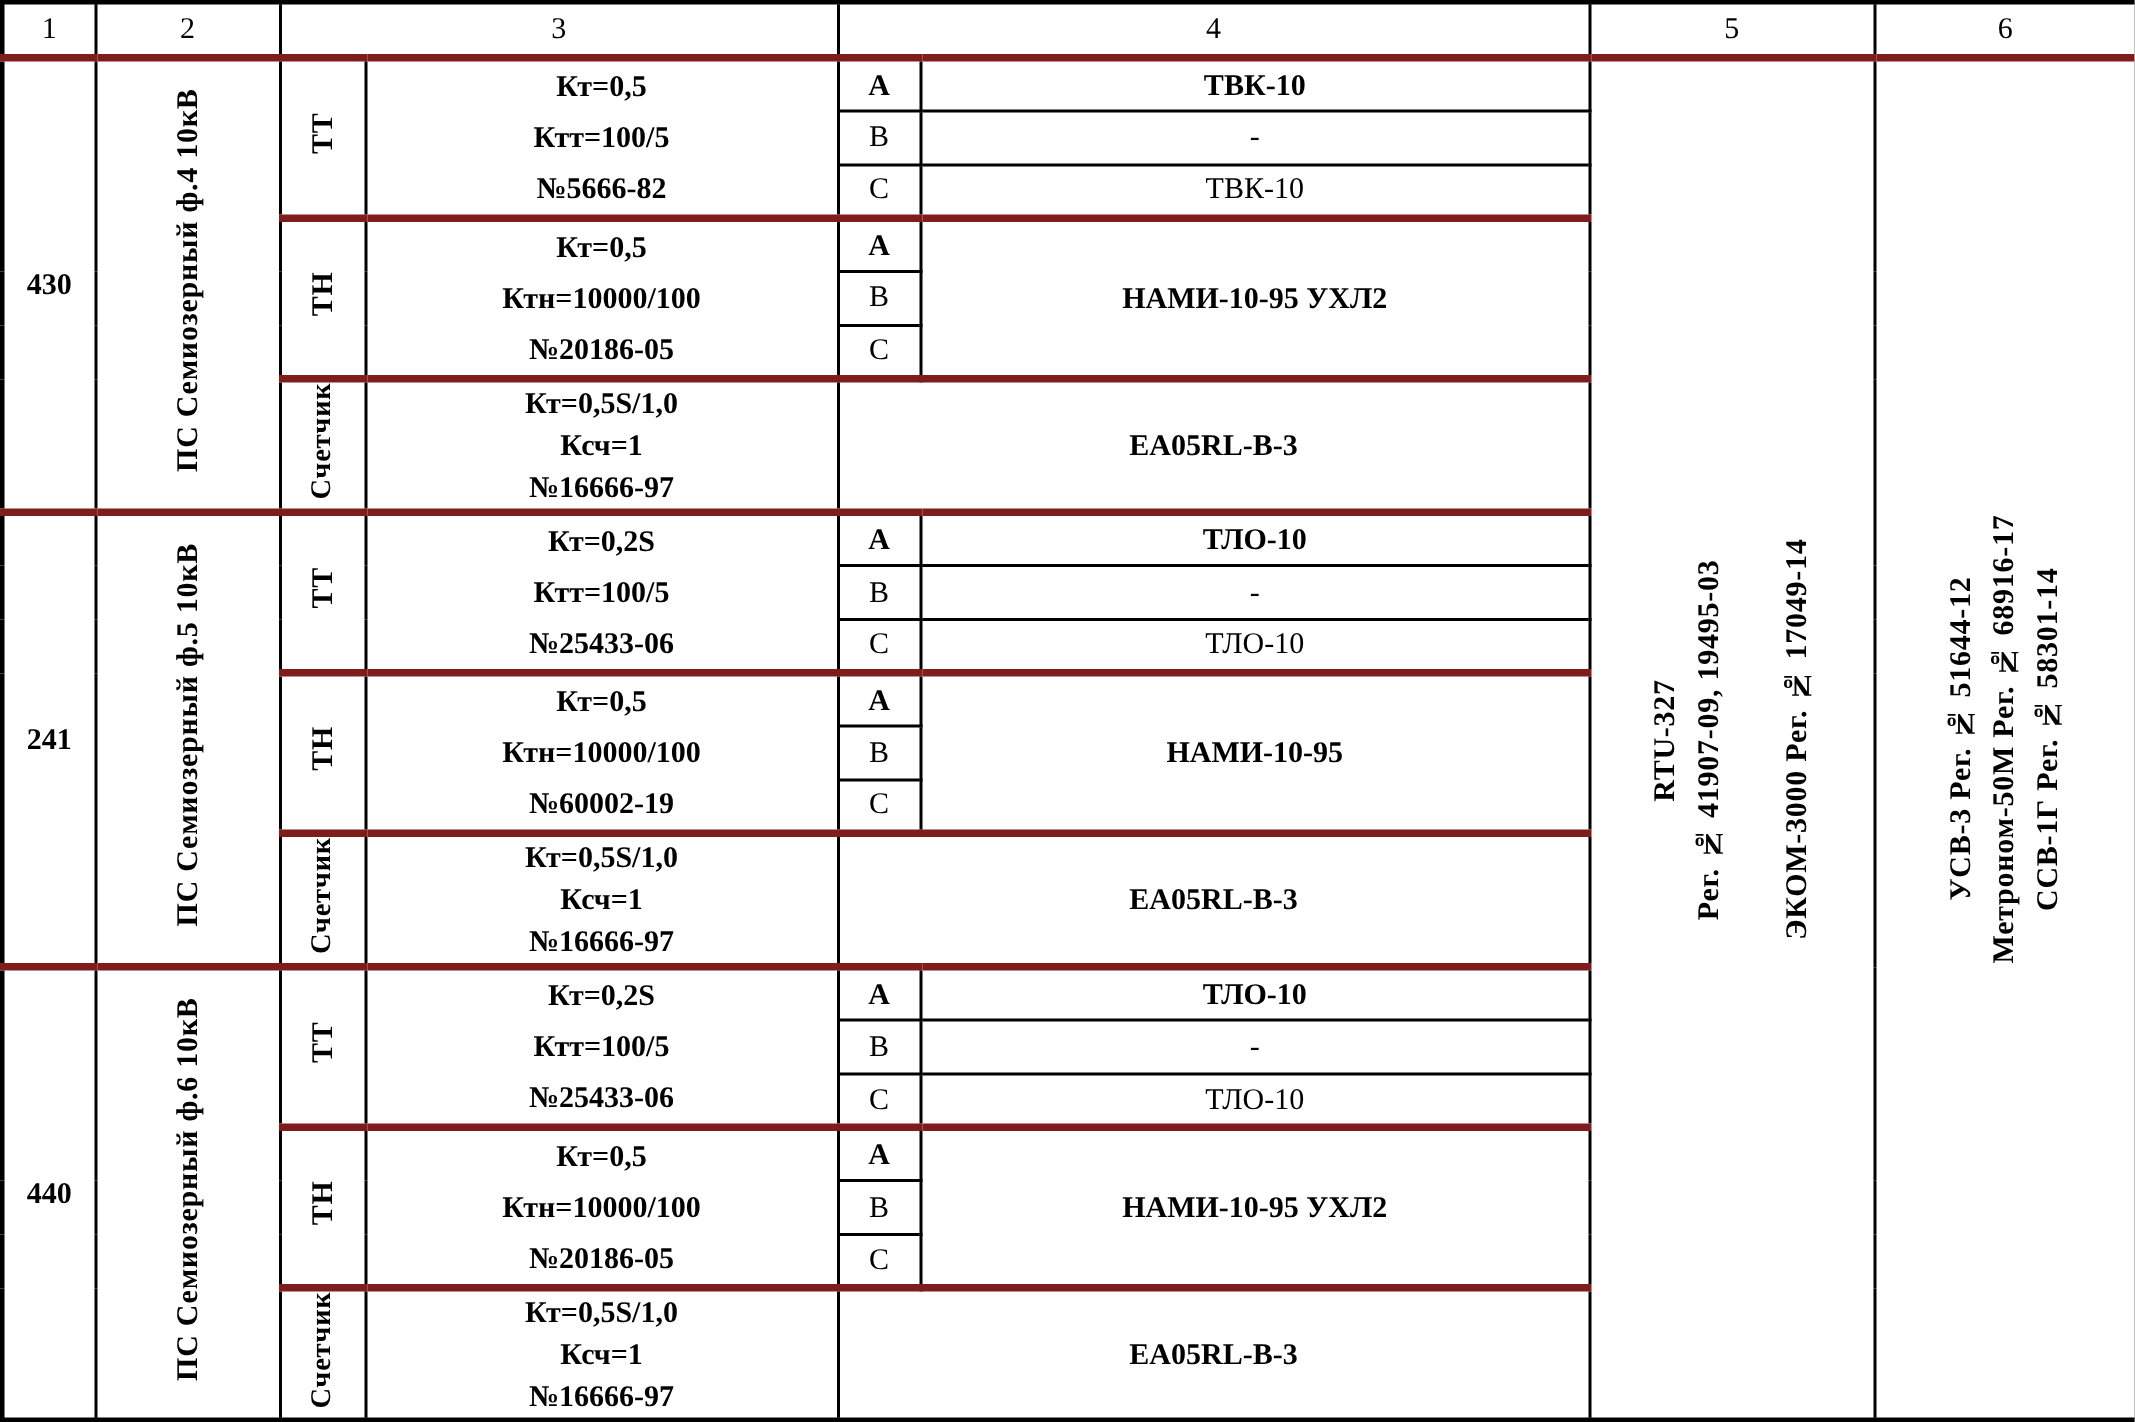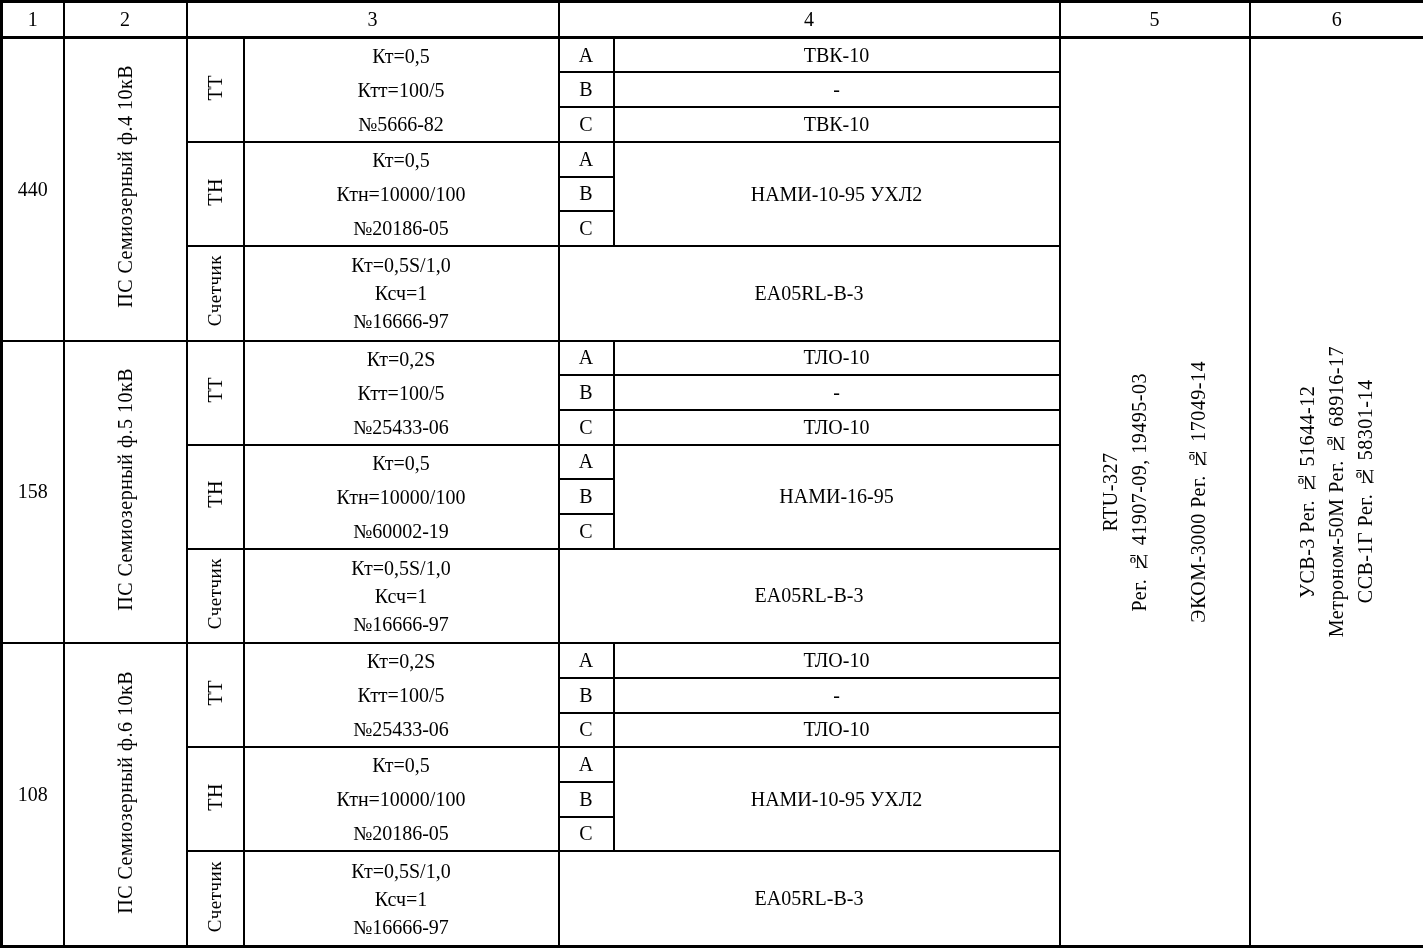--- a/index.html
+++ b/index.html
@@ -17,21 +17,21 @@
   td, th {
     border: 2px solid #000;
     padding: 0; margin: 0;
     text-align: center; vertical-align: middle;
     font-size: 20px; font-weight: normal;
     overflow: hidden;
     color: #000;
   }
   tr.header-row th { height: 33px; border-bottom: 3px solid #000; font-size: 20px; }
   tr.phase-row { height: 34px; }
-  tr.thick-top td { border-top: 1px solid #7f1d1d; }
+  tr.thick-top td { border-top: 5px solid #7f1d1d; font-weight: bold; }
   .par34 div { line-height: 34px; white-space: nowrap; }
   .par28 div { line-height: 28px; white-space: nowrap; }
   .c-val, .c-ph, .c-num { white-space: nowrap; }
   
   .vtext {
     display: inline-block;
     writing-mode: vertical-rl;
     transform: rotate(180deg);
     white-space: nowrap;
     letter-spacing: 0.5px;
@@ -69,21 +69,21 @@
         <tr class="header-row">
     <th>1</th>
     <th>2</th>
     <th colspan="2">3</th>
     <th colspan="2">4</th>
     <th>5</th>
     <th>6</th>
   </tr>
 
   <tr class="phase-row thick-top">
-    <td class="c-num" rowspan="7">440</td>
+    <td class="c-num" rowspan="7">430</td>
     <td rowspan="7"><span class="vtext">ПС Семиозерный ф.4 10кВ</span></td>
     <td rowspan="3"><span class="vtext">ТТ</span></td>
     <td rowspan="3" class="par34">
       <div>Кт=0,5</div>
       <div>Ктт=100/5</div>
       <div>№5666-82</div>
     </td>
     <td class="c-ph">А</td>
     <td class="c-val">ТВК-10</td>
     <td rowspan="21">
@@ -130,21 +130,21 @@
     <td><span class="vtext meter-label">Счетчик</span></td>
     <td class="par28">
       <div>Кт=0,5S/1,0</div>
       <div>Ксч=1</div>
       <div>№16666-97</div>
     </td>
     <td colspan="2" class="c-val">ЕА05RL-В-3</td>
   </tr>
 
   <tr class="phase-row thick-top">
-    <td class="c-num" rowspan="7">158</td>
+    <td class="c-num" rowspan="7">241</td>
     <td rowspan="7"><span class="vtext">ПС Семиозерный ф.5 10кВ</span></td>
     <td rowspan="3"><span class="vtext">ТТ</span></td>
     <td rowspan="3" class="par34">
       <div>Кт=0,2S</div>
       <div>Ктт=100/5</div>
       <div>№25433-06</div>
     </td>
     <td class="c-ph">А</td>
     <td class="c-val">ТЛО-10</td>
   </tr>
@@ -157,40 +157,40 @@
     <td class="c-val">ТЛО-10</td>
   </tr>
   <tr class="phase-row thick-top">
     <td rowspan="3"><span class="vtext">ТН</span></td>
     <td rowspan="3" class="par34">
       <div>Кт=0,5</div>
       <div>Ктн=10000/100</div>
       <div>№60002-19</div>
     </td>
     <td class="c-ph">А</td>
-    <td rowspan="3" class="c-val">НАМИ-16-95</td>
+    <td rowspan="3" class="c-val">НАМИ-10-95</td>
   </tr>
   <tr class="phase-row">
     <td class="c-ph">В</td>
   </tr>
   <tr class="phase-row">
     <td class="c-ph">С</td>
   </tr>
   <tr class="thick-top">
     <td><span class="vtext meter-label">Счетчик</span></td>
     <td class="par28">
       <div>Кт=0,5S/1,0</div>
       <div>Ксч=1</div>
       <div>№16666-97</div>
     </td>
     <td colspan="2" class="c-val">ЕА05RL-В-3</td>
   </tr>
 
   <tr class="phase-row thick-top">
-    <td class="c-num" rowspan="7">108</td>
+    <td class="c-num" rowspan="7">440</td>
     <td rowspan="7"><span class="vtext">ПС Семиозерный ф.6 10кВ</span></td>
     <td rowspan="3"><span class="vtext">ТТ</span></td>
     <td rowspan="3" class="par34">
       <div>Кт=0,2S</div>
       <div>Ктт=100/5</div>
       <div>№25433-06</div>
     </td>
     <td class="c-ph">А</td>
     <td class="c-val">ТЛО-10</td>
   </tr>

